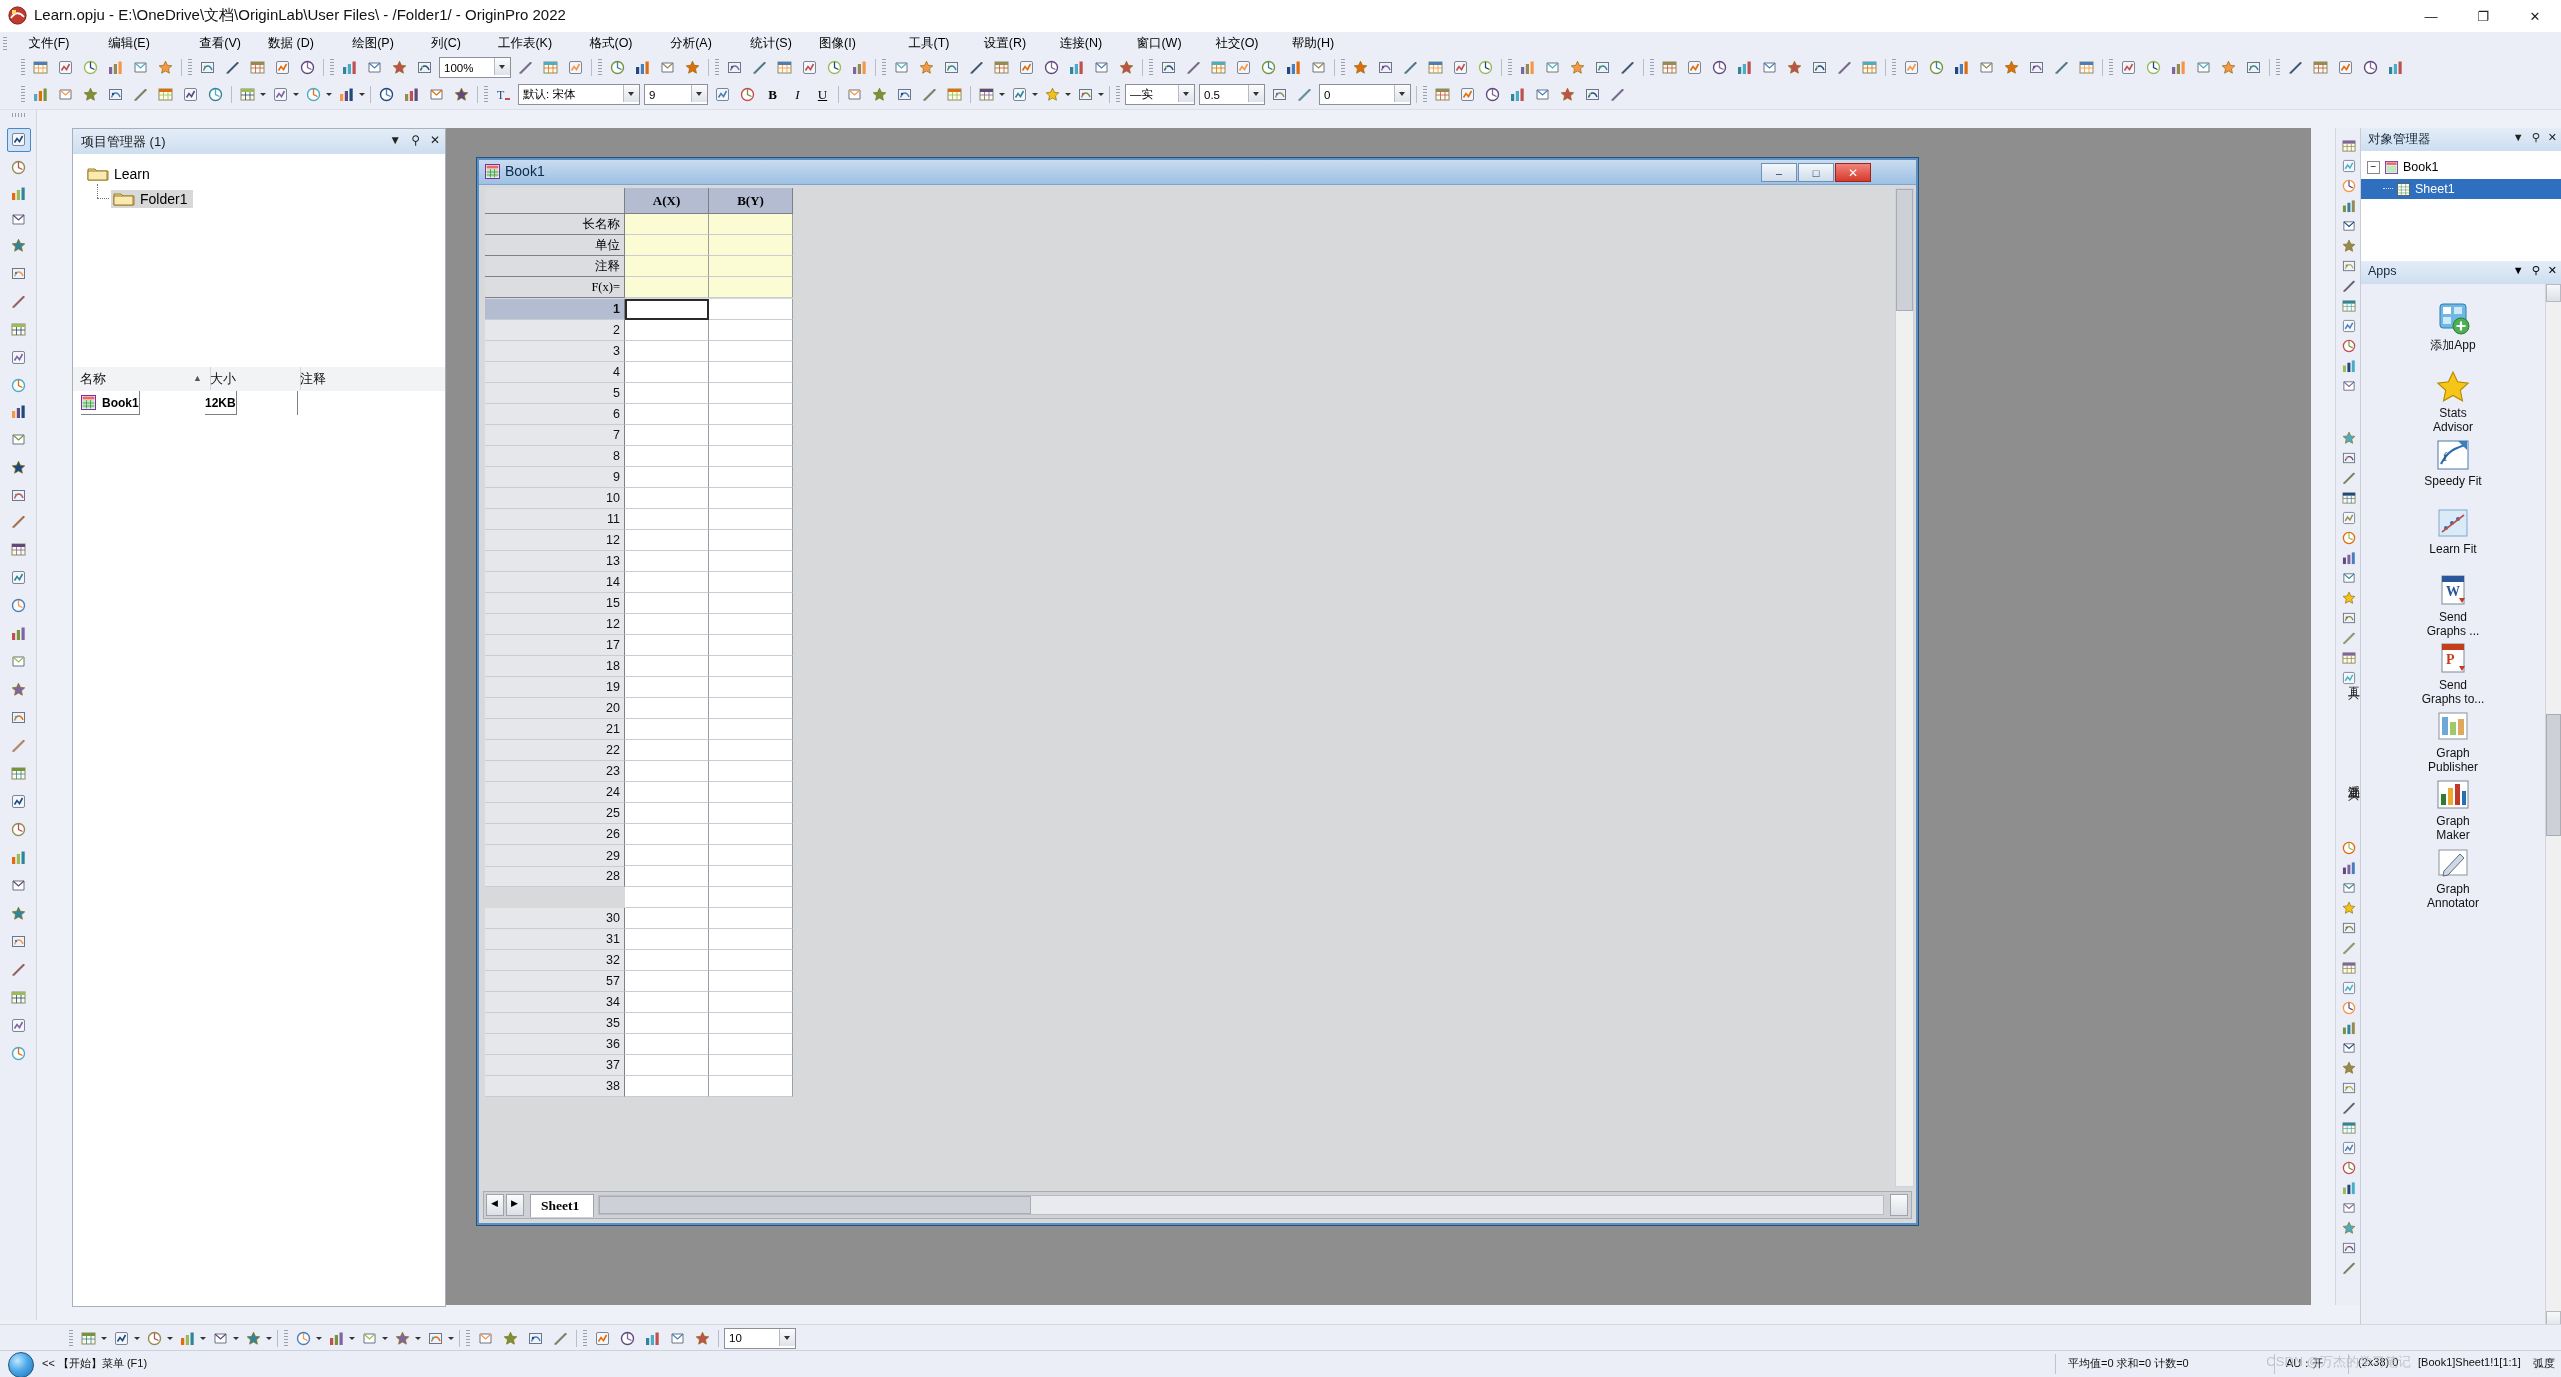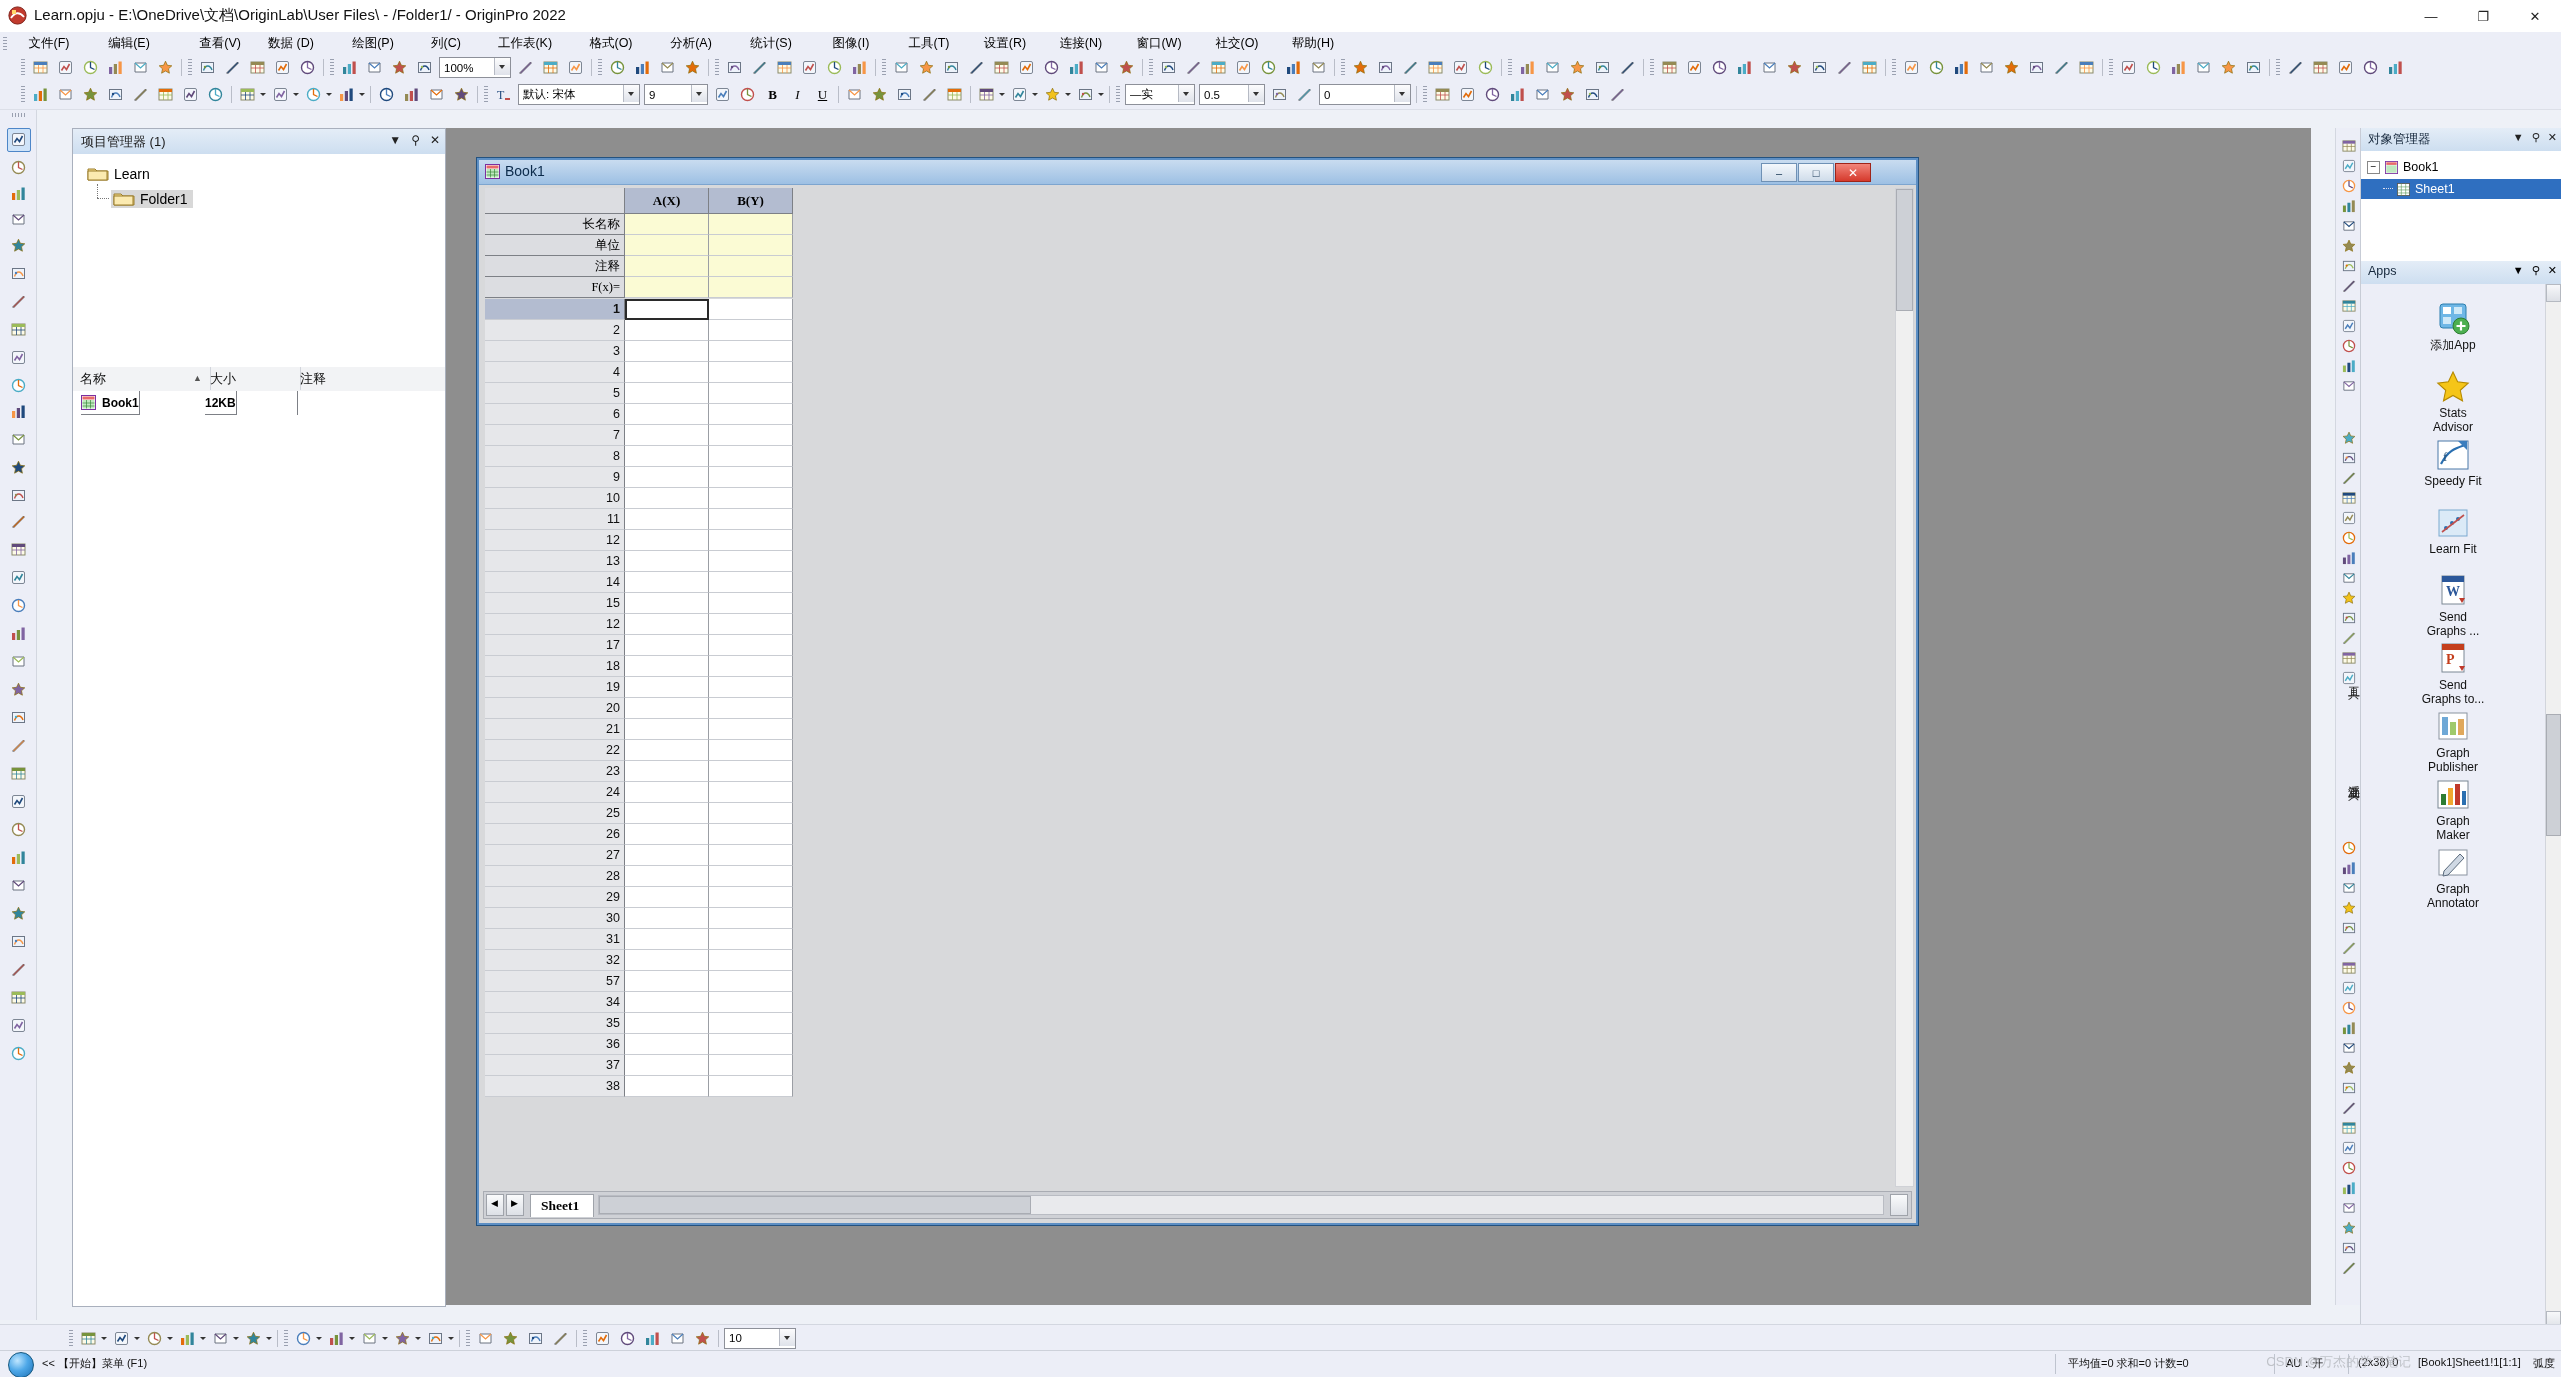--- a/index.html
+++ b/index.html
@@ -163,21 +163,21 @@
         <div class="mi" style="width: 64px; text-align: center;">文件(F)</div>
         <div class="mi" style="width: 64px; text-align: center;">编辑(E)</div>
         <div class="mi" style="width: 64px; text-align: right;">查看(V)</div>
         <div class="mi" style="width: 68px; text-align: center;">数据 (D)</div>
         <div class="mi" style="width: 64px; text-align: center;">绘图(P)</div>
         <div class="mi" style="width: 50px; text-align: center;">列(C)</div>
         <div class="mi" style="width: 76px; text-align: center;">工作表(K)</div>
         <div class="mi" style="width: 64px; text-align: center;">格式(O)</div>
         <div class="mi" style="width: 64px; text-align: center;">分析(A)</div>
         <div class="mi" style="width: 64px; text-align: center;">统计(S)</div>
-        <div class="mi" style="width: 64px; text-align: center;">图像(I)</div>
+        <div class="mi" style="width: 64px; text-align: left;">图像(I)</div>
         <div class="mi" style="width: 60px; text-align: center;">工具(T)</div>
         <div class="mi" style="width: 60px; text-align: center;">设置(R)</div>
         <div class="mi" style="width: 60px; text-align: center;">连接(N)</div>
         <div class="mi" style="width: 64px; text-align: center;">窗口(W)</div>
         <div class="mi" style="width: 60px; text-align: center;">社交(O)</div>
         <div class="mi" style="width: 60px; text-align: center;">帮助(H)</div>
       </div>
   </div>
 
   <div class="tbrow r1">
@@ -1423,21 +1423,21 @@
             <div class="dcell" style="left: 224px; top: 615px; width: 84px; height: 21px;"></div>
             <div class="rnum" style="top: 636px; height: 21px; line-height: 21px;">26</div>
             <div class="dcell" style="left: 140px; top: 636px; width: 84px; height: 21px;"></div>
             <div class="dcell" style="left: 224px; top: 636px; width: 84px; height: 21px;"></div>
             <div class="rnum" style="top: 657px; height: 21px; line-height: 21px;">27</div>
             <div class="dcell" style="left: 140px; top: 657px; width: 84px; height: 21px;"></div>
             <div class="dcell" style="left: 224px; top: 657px; width: 84px; height: 21px;"></div>
             <div class="rnum" style="top: 678px; height: 21px; line-height: 21px;">28</div>
             <div class="dcell" style="left: 140px; top: 678px; width: 84px; height: 21px;"></div>
             <div class="dcell" style="left: 224px; top: 678px; width: 84px; height: 21px;"></div>
-            <div class="rnum" style="top: 699px; height: 21px; line-height: 21px;">29</div>
+            <div class="rnum" style="top: 658px; height: 21px; line-height: 21px;">29</div>
             <div class="dcell" style="left: 140px; top: 699px; width: 84px; height: 21px;"></div>
             <div class="dcell" style="left: 224px; top: 699px; width: 84px; height: 21px;"></div>
             <div class="rnum" style="top: 720px; height: 21px; line-height: 21px;">30</div>
             <div class="dcell" style="left: 140px; top: 720px; width: 84px; height: 21px;"></div>
             <div class="dcell" style="left: 224px; top: 720px; width: 84px; height: 21px;"></div>
             <div class="rnum" style="top: 741px; height: 21px; line-height: 21px;">31</div>
             <div class="dcell" style="left: 140px; top: 741px; width: 84px; height: 21px;"></div>
             <div class="dcell" style="left: 224px; top: 741px; width: 84px; height: 21px;"></div>
             <div class="rnum" style="top: 762px; height: 21px; line-height: 21px;">32</div>
             <div class="dcell" style="left: 140px; top: 762px; width: 84px; height: 21px;"></div>

